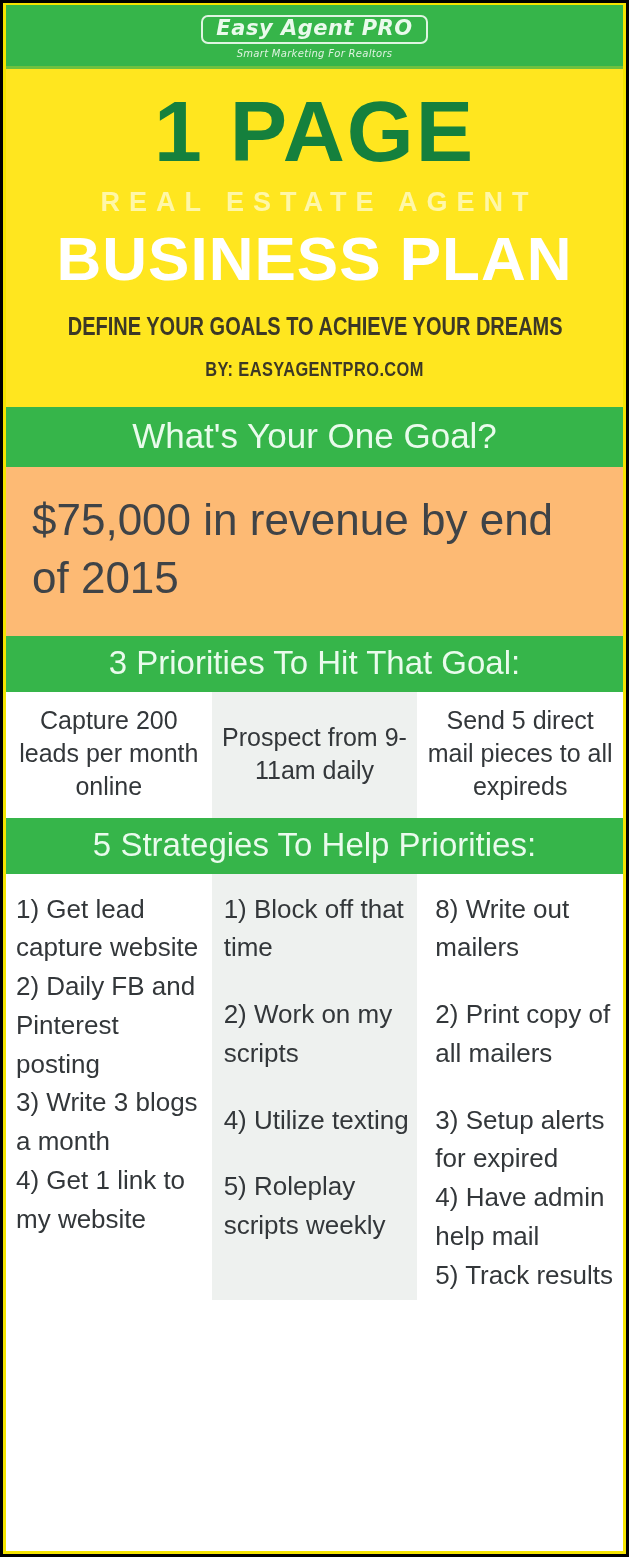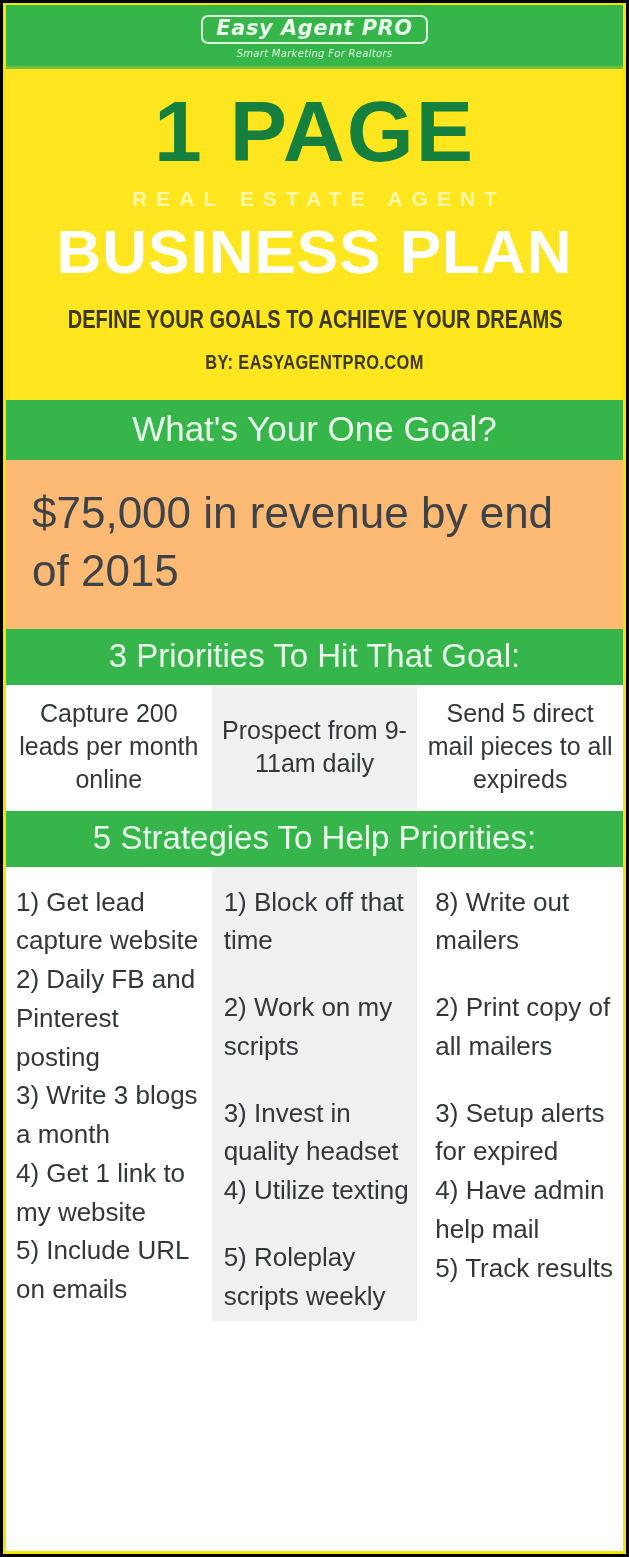--- a/index.html
+++ b/index.html
@@ -99,21 +99,21 @@
     font-weight: bold;
     font-size: 86px;
     line-height: 0.95;
     letter-spacing: 2px;
     color: #15803d;
     margin: 0;
   }
   .title-sub {
     font-family: "Liberation Sans", sans-serif;
     font-weight: bold;
-    font-size: 21px;
+    font-size: 27px;
     letter-spacing: 9px;
     color: #fff7a8;
     margin: 14px 0 10px 0;
     padding-left: 9px;
   }
   .title-main2 {
     font-family: "Liberation Sans", sans-serif;
     font-weight: bold;
     font-size: 62px;
     line-height: 1.0;
@@ -270,29 +270,27 @@
 
     <div class="banner compact">5 Strategies To Help Priorities:</div>
     <div class="cols">
 
       <div class="col">
         <div class="strategy-col">
           <div class="strategy-item">1) Get lead capture website</div>
           <div class="strategy-item">2) Daily FB and Pinterest posting</div>
           <div class="strategy-item">3) Write 3 blogs a month</div>
           <div class="strategy-item">4) Get 1 link to my website</div>
-          <div class="strategy-item">5) Include URL on emails</div>
         </div>
       </div>
 
       <div class="col shade">
         <div class="strategy-col mid">
           <div class="strategy-item spaced">1) Block off that time</div>
           <div class="strategy-item spaced">2) Work on my scripts</div>
-          <div class="strategy-item">3) Invest in quality headset</div>
           <div class="strategy-item spaced">4) Utilize texting</div>
           <div class="strategy-item">5) Roleplay scripts weekly</div>
         </div>
       </div>
 
       <div class="col">
         <div class="strategy-col right">
           <div class="strategy-item spaced">8) Write out mailers</div>
           <div class="strategy-item spaced">2) Print copy of all mailers</div>
           <div class="strategy-item">3) Setup alerts for expired</div>

